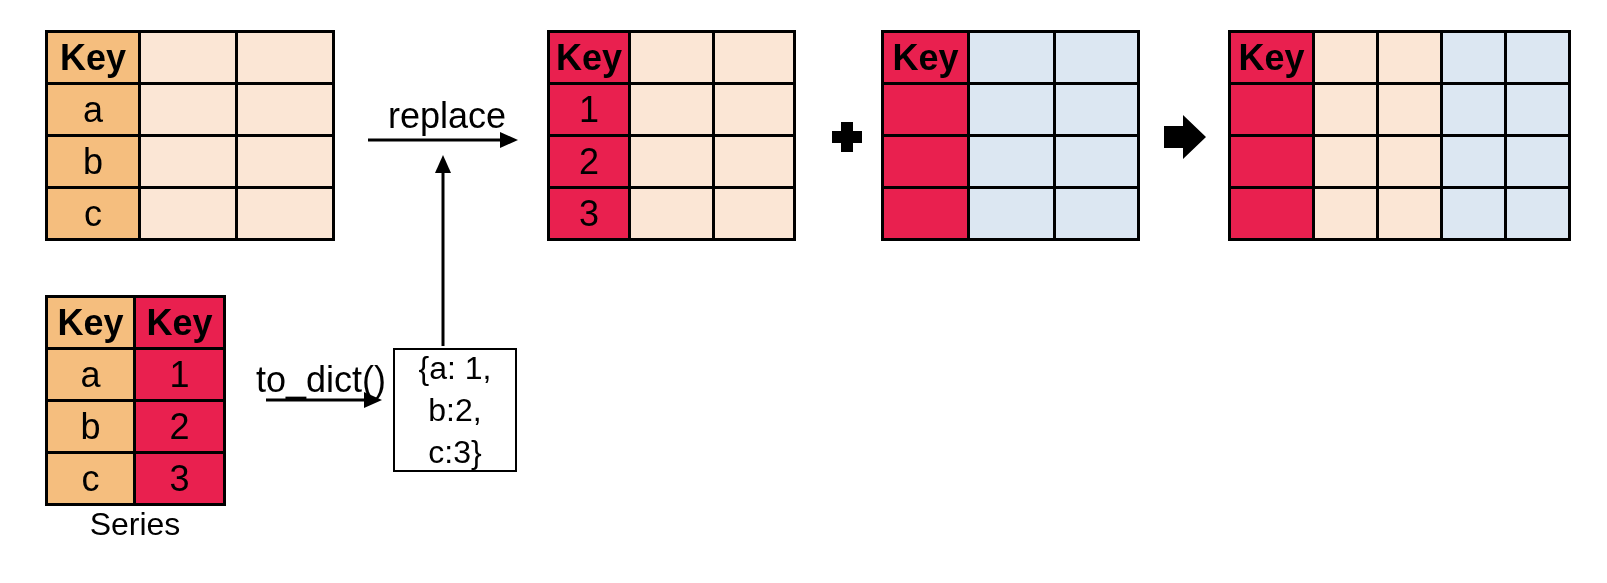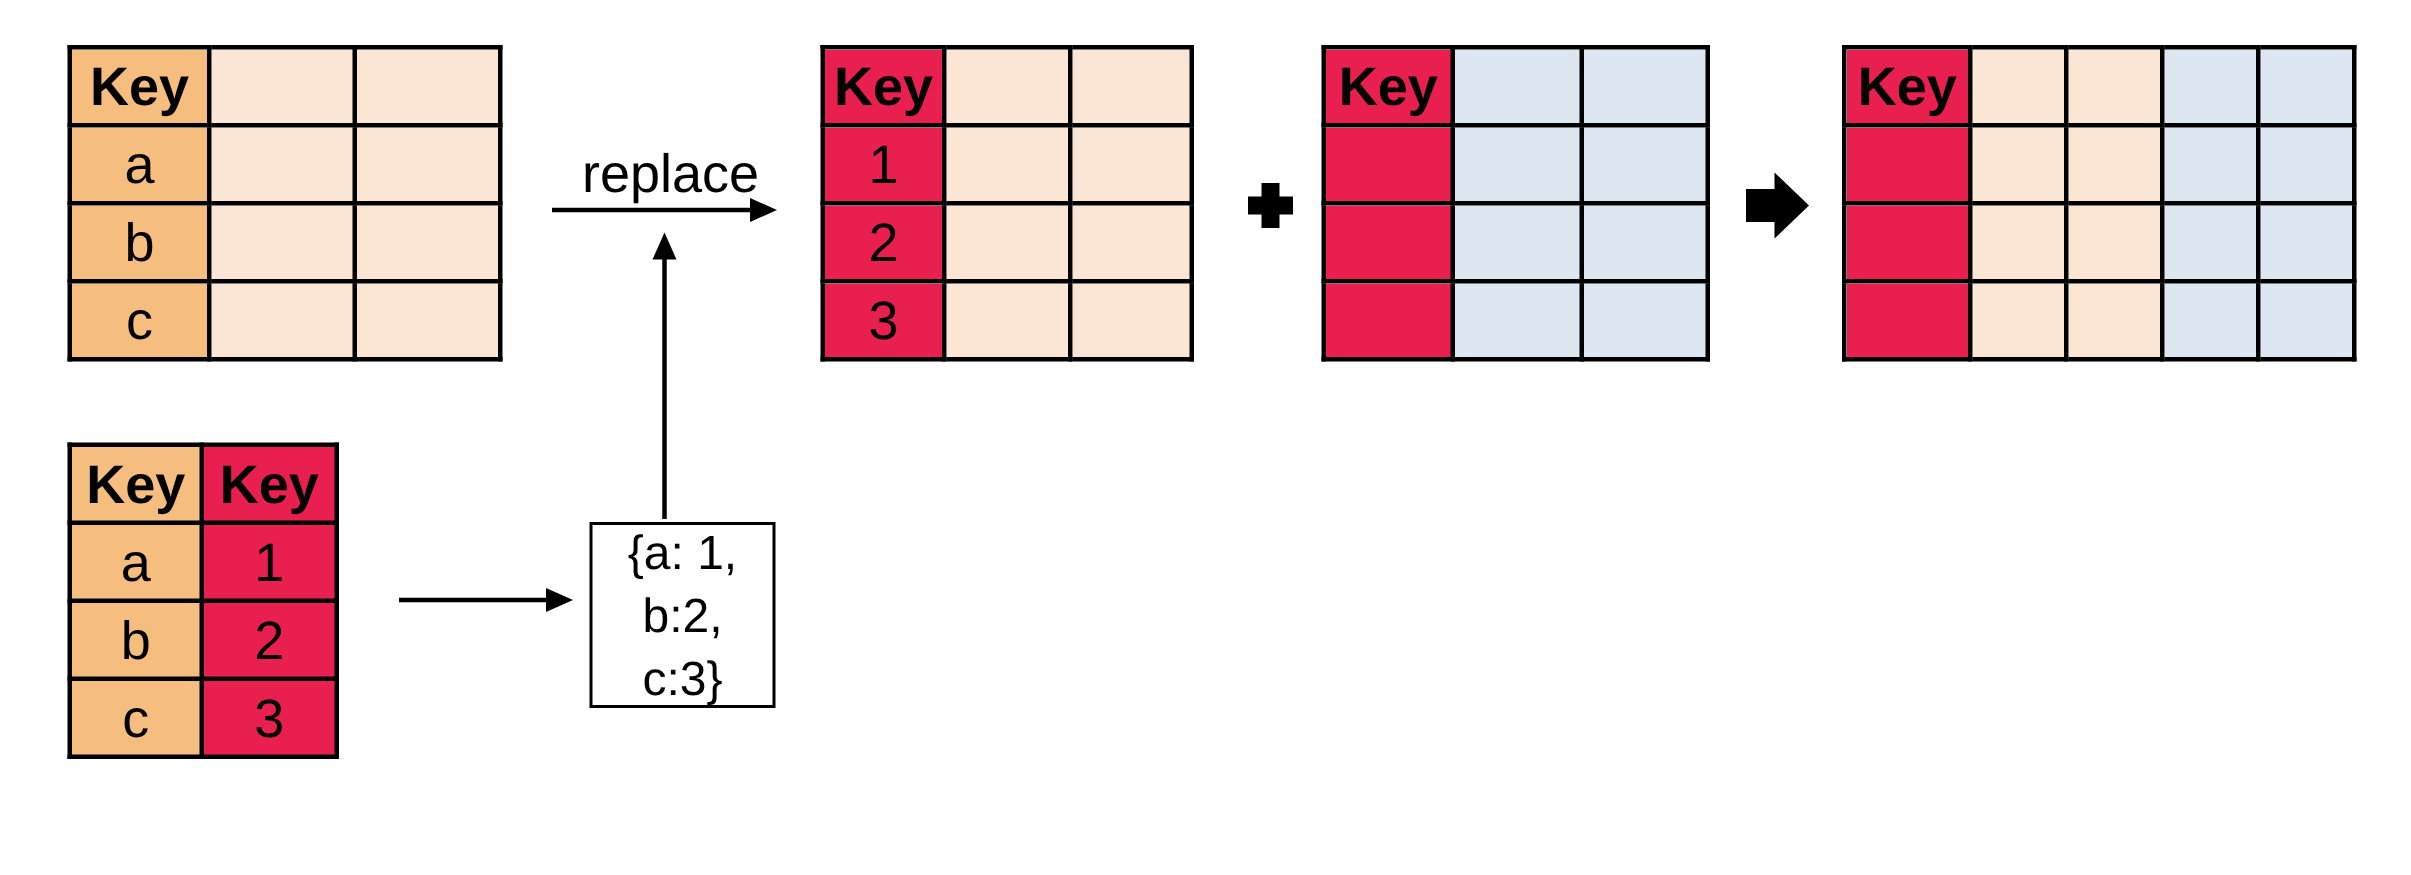--- a/index.html
+++ b/index.html
@@ -219,20 +219,22 @@
         <td class="c-red">2</td>
       </tr>
       <tr>
         <td class="c-orange">c</td>
         <td class="c-red">3</td>
       </tr>
     </tbody>
   </table>
 
   <div class="lbl" style="left:363px; top:96px; width:168px;">replace</div>
+  <div class="lbl" style="left:251px; top:360px; width:140px;">to_dict()</div>
+  <div class="lbl" style="left:45px; top:507px; width:180px; font-size:32px;">Series</div>
 
   <div class="dict-box">
     <div>{a: 1,</div>
     <div>b:2,</div>
     <div>c:3}</div>
   </div>
 
   <svg class="overlay" viewBox="0 0 1607 583">
 
     <g fill="#000" stroke="#000">

